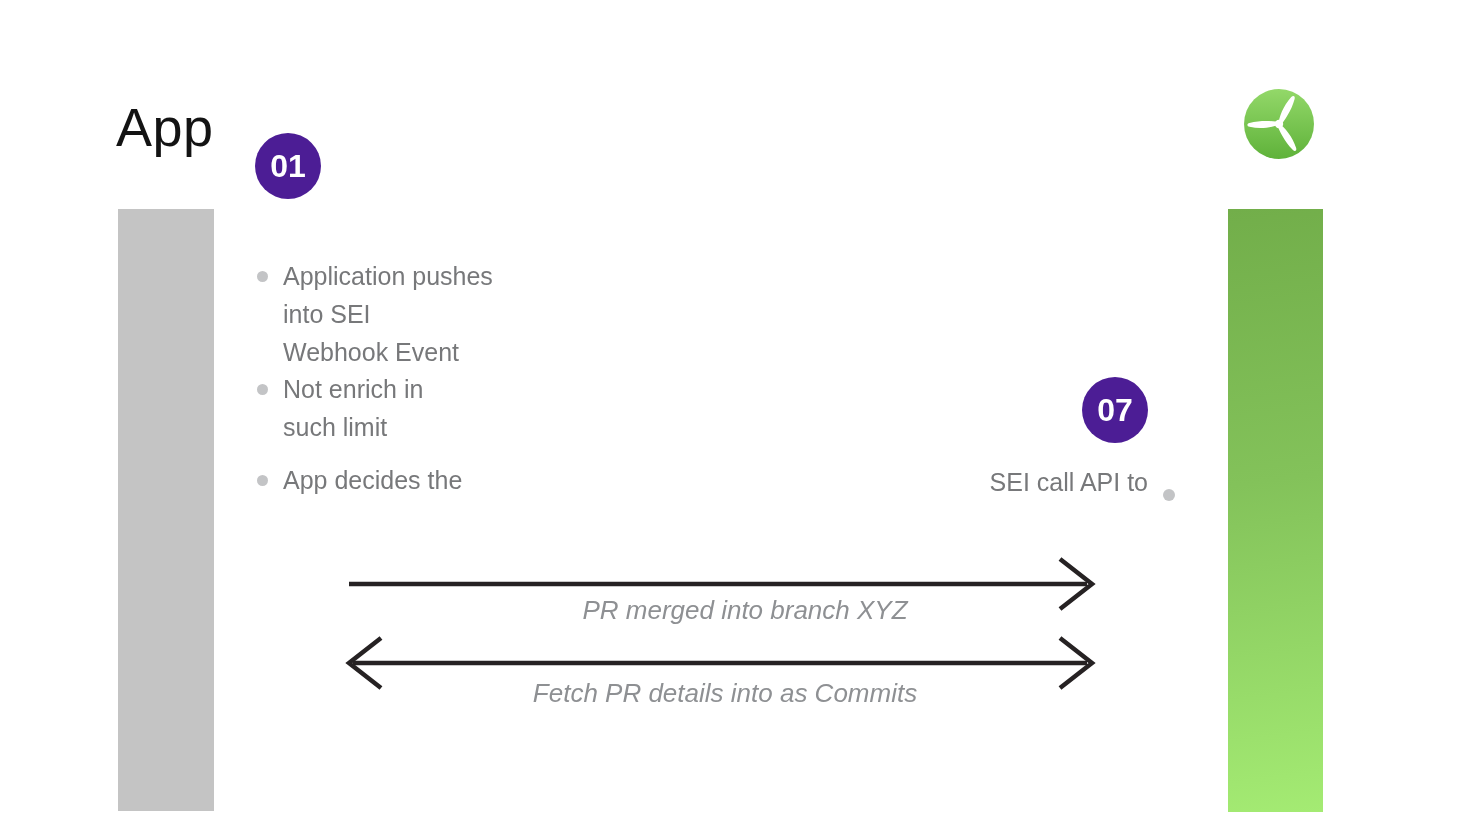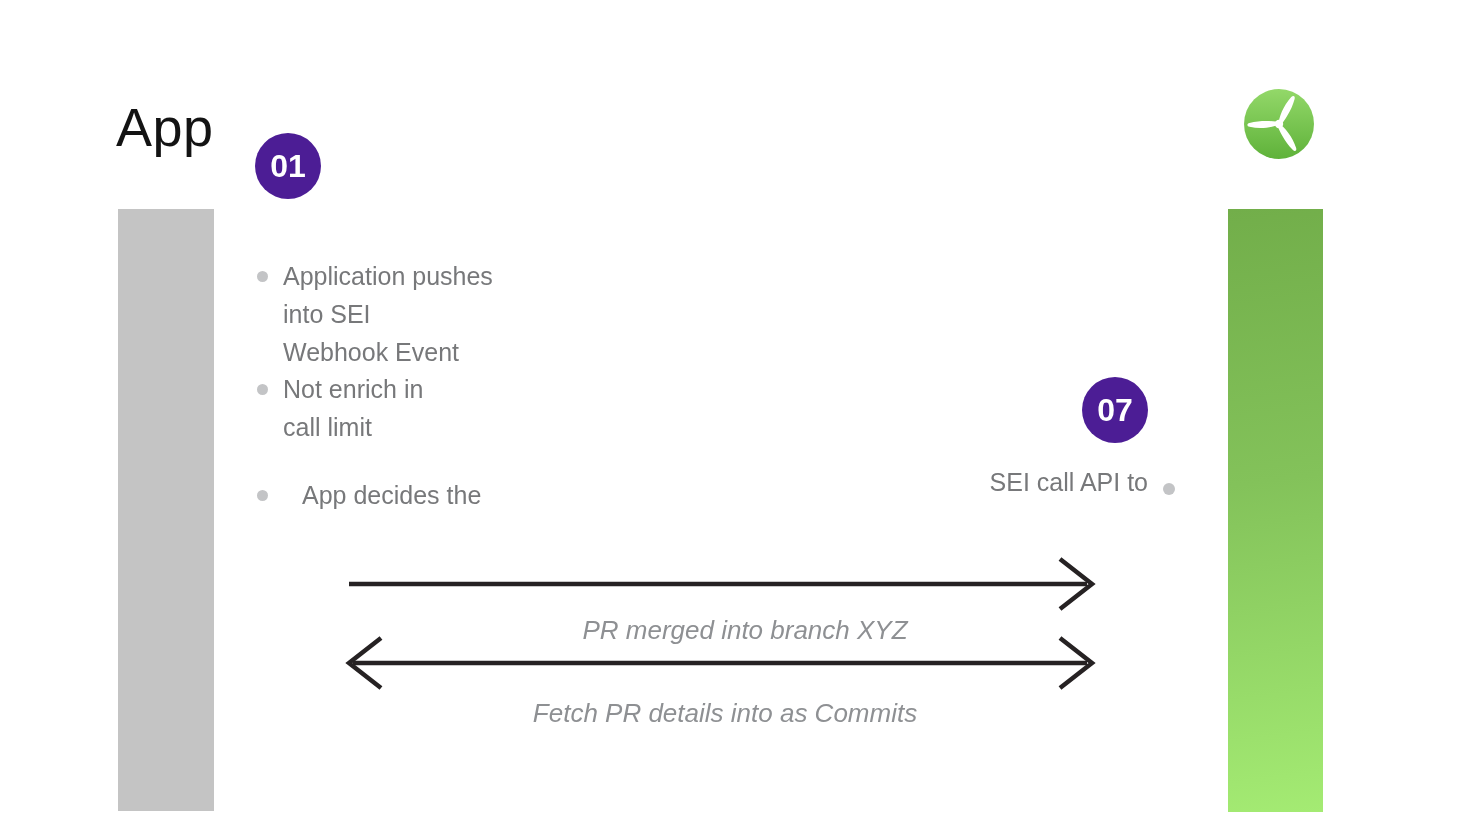--- a/index.html
+++ b/index.html
@@ -71,28 +71,28 @@
     margin-right: 15px;
     flex: 0 0 auto;
   }
   .bullet-lines {
     font-size: 25px;
     line-height: 38px;
     color: #77787a;
   }
   .group-1 { top: 219px; margin-top: 38px; }
   .group-2 { top: 370px; }
-  .group-3 { top: 476px; gap: 19px; }
+  .group-3 { top: 461px; }
 
   .bullet-group-right {
     position: absolute;
     left: 898px;
     top: 463px;
     display: flex;
-    align-items: center;
+    align-items: flex-end;
   }
   .bullet-group-right .bullet-lines {
     width: 250px;
     text-align: right;
   }
   .bullet-group-right .dot {
     width: 12px;
     height: 12px;
     border-radius: 50%;
     background: #c3c4c6;
@@ -106,21 +106,20 @@
     left: 330px;
     top: 550px;
   }
 
   .arrow-label {
     position: absolute;
     font-size: 26px;
     font-style: italic;
     color: #8e9093;
     text-align: center;
-    margin-top: 20px;
   }
   .label-forward { left: 445px; top: 595px; width: 600px; }
   .label-bidirectional { left: 425px; top: 678px; width: 600px; }
 
   .logo-svg {
     position: absolute;
     left: 1244px;
     top: 89px;
   }
 </style>
@@ -163,21 +162,21 @@
       <div>Application pushes</div>
       <div>into SEI</div>
       <div>Webhook Event</div>
     </div>
   </div>
 
   <div class="bullet-group group-2">
     <span class="dot"></span>
     <div class="bullet-lines">
       <div>Not enrich in</div>
-      <div>call limit</div>
+      <div>such limit</div>
     </div>
   </div>
 
   <div class="bullet-group group-3">
     <span class="dot"></span>
     <div class="bullet-lines">
       <div>App decides the</div>
     </div>
   </div>
 

